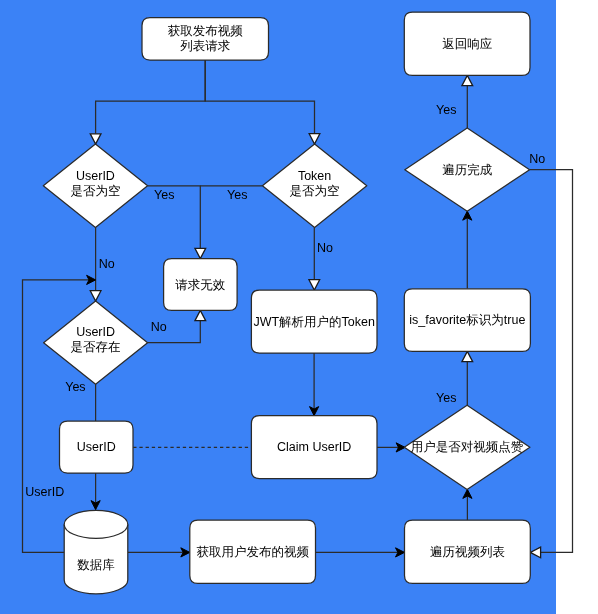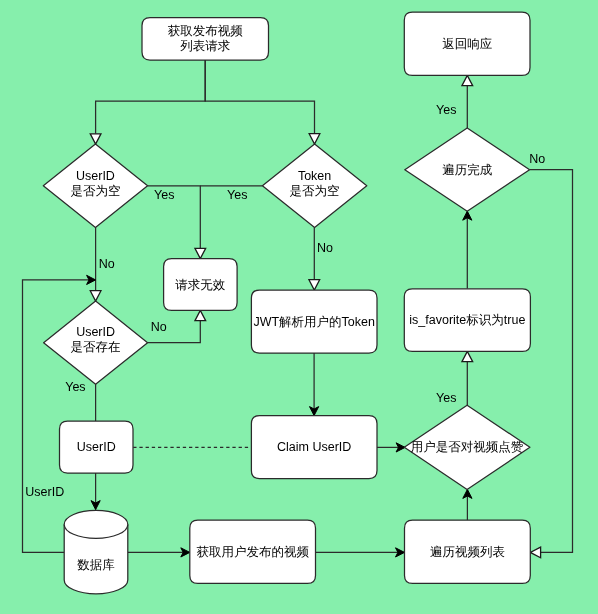--- a/index.html
+++ b/index.html
@@ -1,19 +1,19 @@
 <!DOCTYPE html>
 <html><head>
 <meta charset="utf-8">
 <title>flowchart</title>
 <style>
   html,body{margin:0;padding:0;background:#ffffff;}
   body{width:598px;height:614px;overflow:hidden;
        font-family:"Liberation Sans","DejaVu Sans",sans-serif;}
-  #stage{position:relative;width:598px;height:614px;background:#86efac;}
+  #stage{position:relative;width:556px;height:614px;background:#3b82f6;}
   svg#chart{position:absolute;left:0;top:0;width:598px;height:614px;display:block;
             shape-rendering:geometricPrecision;}
   .shape{fill:#ffffff;stroke:#2b2b2b;stroke-width:1.25;stroke-linejoin:round;}
   .edge{fill:none;stroke:#2b2b2b;stroke-width:1.25;stroke-linejoin:miter;}
   .edge-dashed{fill:none;stroke:#2b2b2b;stroke-width:1.25;stroke-dasharray:3.3 2.9;}
   .arrow-open{fill:#ffffff;stroke:#1a1a1a;stroke-width:1.3;stroke-linejoin:miter;}
   .arrow-filled{fill:#000000;stroke:#000000;stroke-width:1;stroke-linejoin:miter;}
   #chart text{font-family:"Liberation Sans","DejaVu Sans",sans-serif;font-size:12.5px;fill:#000000;}
   .node-label{text-anchor:middle;dominant-baseline:central;}
   .edge-label{text-anchor:middle;}

